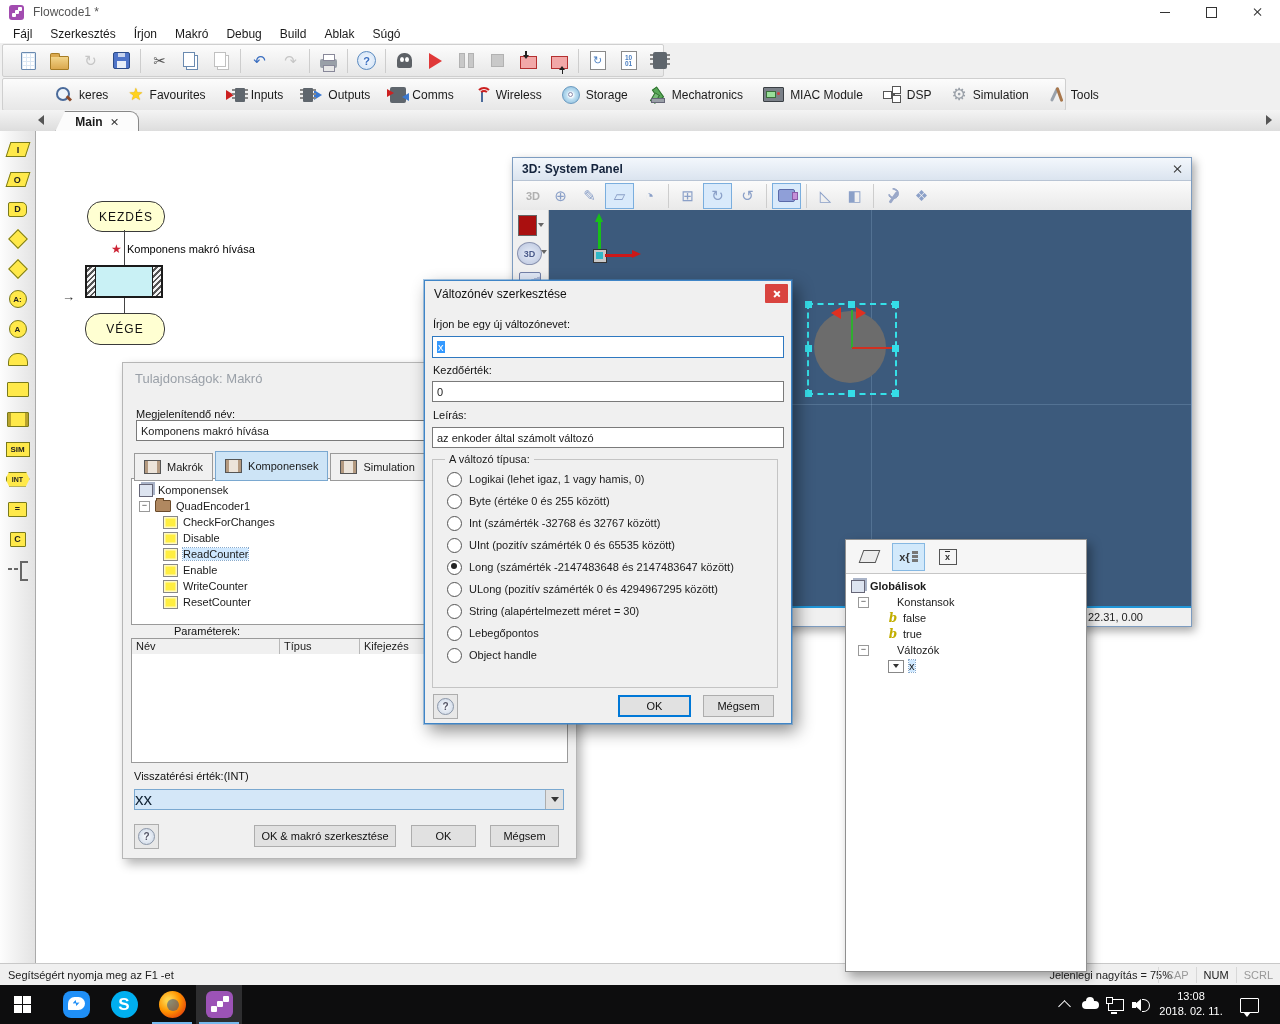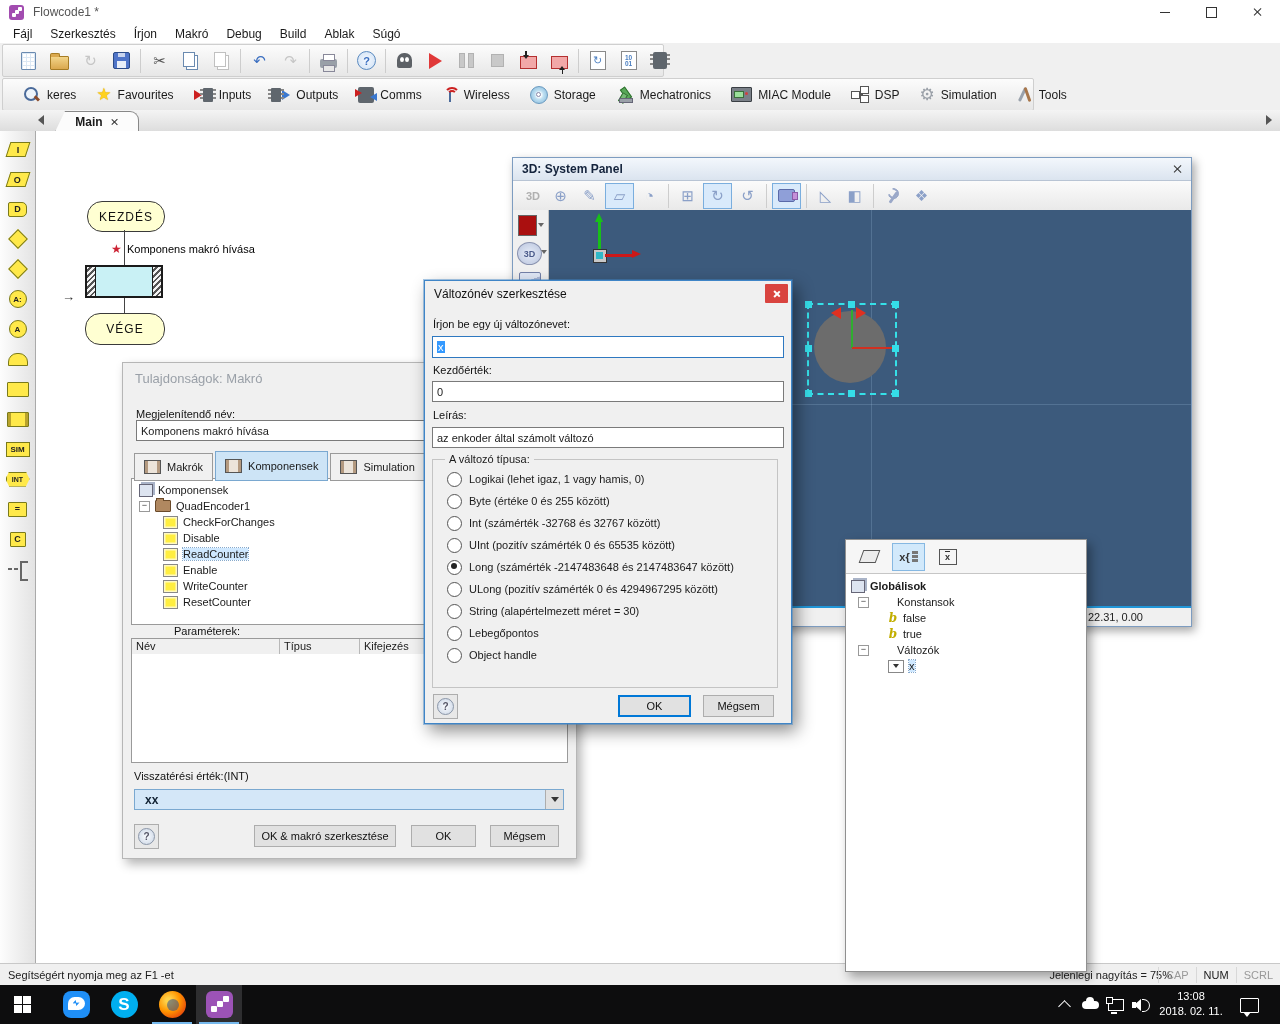--- a/index.html
+++ b/index.html
@@ -202,21 +202,21 @@
   .exp{width:9px;height:9px;border:1px solid #999;background:#fff;font-size:9px;line-height:7px;text-align:center;color:#333;flex:0 0 auto;}
   .ico-stack{width:12px;height:11px;border:1px solid #667;background:#dde4f0;box-shadow:2px -2px 0 0 #aab4c8;flex:0 0 auto;}
   .ico-folder{width:14px;height:10px;background:#b08860;border:1px solid #6a4a2a;border-radius:1px;position:relative;flex:0 0 auto;}
   .ico-folder:before{content:"";position:absolute;left:0;top:-3px;width:6px;height:2px;background:#b08860;border:1px solid #6a4a2a;border-bottom:none;}
   .ico-ybox{width:13px;height:11px;background:#ffee40;border:1px solid #888;box-shadow:inset 0 0 0 1.5px #fff9c0;flex:0 0 auto;}
   .tsel{background:#cfe8ff;outline:1px dotted #88aacc;}
   .phead{position:absolute;left:8px;top:275px;width:437px;height:17px;display:flex;background:#f0f0f0;border:1px solid #9a9a9a;box-sizing:border-box;font-size:11px;}
   .phead div{border-right:1px solid #b8b8b8;padding:1px 0 0 4px;box-sizing:border-box;}
   .pbody{position:absolute;left:8px;top:291px;width:437px;height:109px;background:#fff;border:1px solid #9a9a9a;border-top:none;box-sizing:border-box;}
   .retcombo{position:absolute;left:11px;top:426px;width:430px;height:21px;display:flex;border:1px solid #7aa8d0;box-sizing:border-box;}
-  .retfield{flex:1;background:#d4e7f8;display:flex;align-items:center;padding-left:10px;font-size:12px;color:#123;font-weight:bold;}
+  .retfield{flex:1;background:#d4e7f8;display:flex;align-items:center;padding-left:0;font-size:17px;color:#123;}
   .dropbtn{width:17px;background:#e1e1e1;border-left:1px solid #adadad;display:flex;align-items:center;justify-content:center;}
   .caret{width:0;height:0;border-left:4px solid transparent;border-right:4px solid transparent;border-top:5px solid #333;}
   
   .dlgv{left:424px;top:280px;width:366px;height:442px;background:#f0f0f0;border:1px solid #3f85c7;box-shadow:0 0 0 1px rgba(63,133,199,.45),5px 7px 16px rgba(0,0,0,.45);z-index:5;}
   .dlgv-title{height:25px;display:flex;align-items:center;padding-left:9px;font-size:12px;color:#111;}
   .closered{position:absolute;right:3px;top:3px;width:23px;height:19px;background:#d9443f;border-radius:1px;display:flex;align-items:center;justify-content:center;}
   .closered .xw{position:relative;width:8px;height:8px;}
   .closered .xw:before,.closered .xw:after{content:"";position:absolute;left:3.5px;top:0;width:1.5px;height:8px;background:#fff;}
   .closered .xw:before{transform:rotate(45deg)}.closered .xw:after{transform:rotate(-45deg)}
   .focusbox{border:1px solid #2e78c0;}
@@ -390,21 +390,21 @@
             <div class="bintxt"><span>10</span><br><span>01</span></div>
           </div>
         </div>
       <div class="tbtn">
           <div class="chipbig"></div>
         </div>
     </div>
   </div>
 
   <div class="abs tbrow2">
-    <div class="raised" style="width:1030px;height:31px;">
+    <div class="raised" style="width:1030px;height:31px;padding-left:32px;">
       <div class="grip"></div>
       <div class="cbtn">
         <div class="ic-search"></div>
           <span>keres</span>
         </div>
       <div class="cbtn">
         <span class="star">★</span>
           <span>Favourites</span>
         </div>
       <div class="cbtn">

